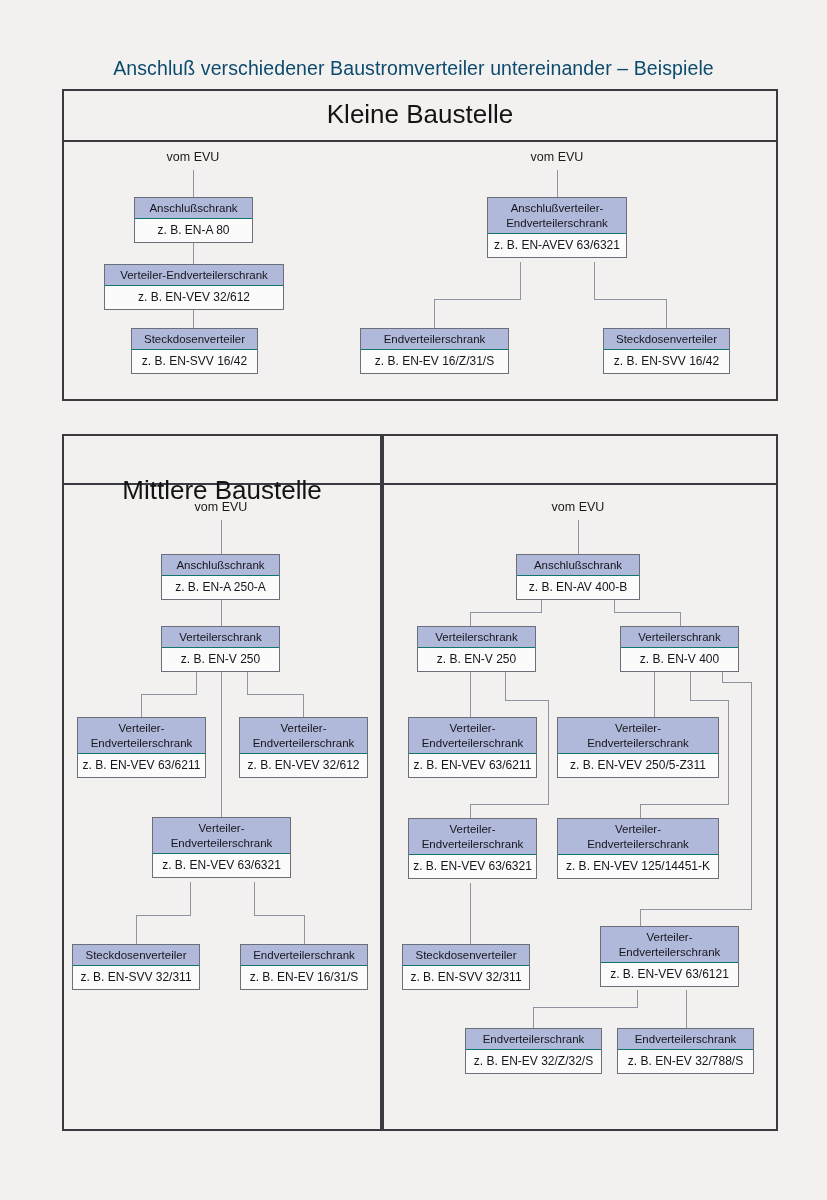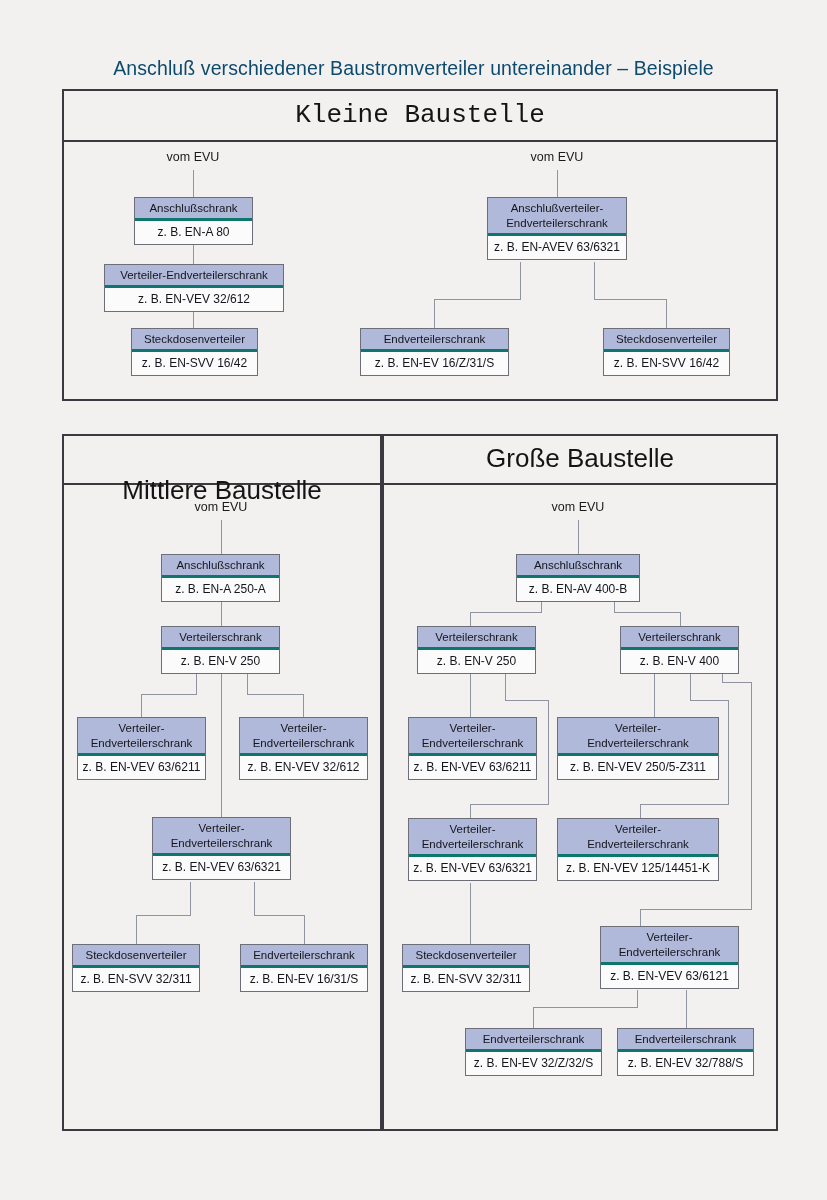--- a/index.html
+++ b/index.html
@@ -30,21 +30,21 @@
 
   
   .node{
     position:absolute;box-sizing:border-box;
     border:1px solid #6c6f78;
     background:#fbfbfc;
     z-index:4;
   }
   .node .hd{
     background:#b0b9da;
-    border-bottom:3px solid #0f766e;
+    border-bottom:1px solid #0f766e;
     text-align:center;
     font-size:11.5px;
     line-height:15px;
     padding:2.5px 3px 2.5px;
     color:#15151c;
     white-space:nowrap;
   }
   .node .hd.two{white-space:normal;}
   .node .bd{
     text-align:center;
@@ -68,21 +68,21 @@
 </style>
 </head>
 <body>
 
 <div id="page">
 
   <div class="page-title">Anschluß verschiedener Baustromverteiler untereinander – Beispiele</div>
 
   <div class="frame" style="left:62px;top:89px;width:716px;height:312px;"></div>
   <div class="hrule" style="left:62px;top:140px;width:716px;"></div>
-  <div class="sect-title" style="left:62px;top:89px;width:716px;height:51px;font-family:Liberation Mono, monospace;">Kleine Baustelle</div>
+  <div class="sect-title" style="left:62px;top:89px;width:716px;height:51px;">Kleine Baustelle</div>
 
   <div class="evu" style="left:148px;top:150px;width:90px;">vom EVU</div>
   <div class="ln lnv" style="left:193px;top:170px;height:27px;"></div>
   <div class="ln lnv" style="left:193px;top:241px;height:23px;"></div>
   <div class="ln lnv" style="left:193px;top:305px;height:23px;"></div>
 
   <div class="node" style="left:134px;top:197px;width:119px;">
     <div class="hd">Anschlußschrank</div>
     <div class="bd">z. B. EN-A 80</div>
   </div>
@@ -184,21 +184,20 @@
     <div class="bd">z. B. EN-SVV 32/311</div>
   </div>
 
   <div class="node" style="left:240px;top:944px;width:128px;">
     <div class="hd">Endverteilerschrank</div>
     <div class="bd">z. B. EN-EV 16/31/S</div>
   </div>
 
   <div class="frame" style="left:382px;top:434px;width:396px;height:697px;"></div>
   <div class="hrule" style="left:382px;top:483px;width:396px;"></div>
-  <div class="sect-title" style="left:382px;top:434px;width:396px;height:49px;">Große Baustelle</div>
 
   <div class="evu" style="left:533px;top:500px;width:90px;">vom EVU</div>
   <div class="ln lnv" style="left:578px;top:520px;height:34px;"></div>
 
   <div class="node" style="left:516px;top:554px;width:124px;">
     <div class="hd">Anschlußschrank</div>
     <div class="bd">z. B. EN-AV 400-B</div>
   </div>
 
   <div class="ln lnv" style="left:541px;top:598px;height:14px;"></div>

